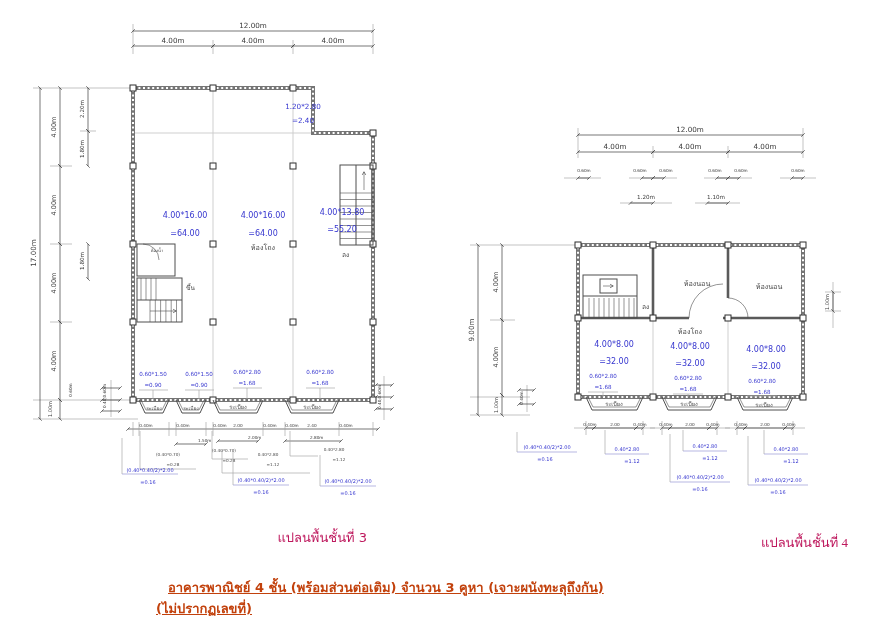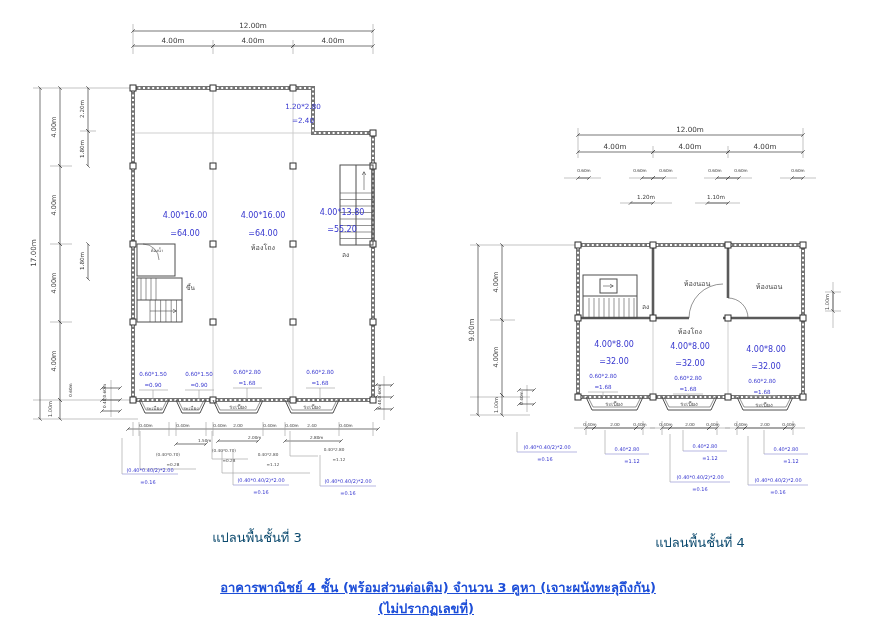--- a/index.html
+++ b/index.html
@@ -23,23 +23,23 @@
   .grid{stroke:#c9c9c9;stroke-width:0.9;fill:none}
   .thin{stroke:#4e4e4e;stroke-width:1;fill:none}
   .thin2{stroke:#4e4e4e;stroke-width:0.6;fill:none}
   .wall{stroke:#757575;stroke-width:4;fill:none}
   .hatch{stroke:#ffffff;stroke-width:2;stroke-dasharray:2 2.6;fill:none}
   .wall2{stroke:#5a5a5a;stroke-width:2.6;fill:none}
   .col{fill:#ffffff;stroke:#2e2e2e;stroke-width:1}
   .ldr{stroke:#ababab;stroke-width:0.7;fill:none}
   .bldr{stroke:#9a9ad6;stroke-width:0.7;fill:none}
   
-  .caption{position:absolute;text-align:center;font-size:13px;color:#0c4a6e;}
-  .title-line{position:absolute;text-align:center;font-size:13px;font-weight:bold;
-              color:#1d4ed8;text-decoration:underline;}
+  .caption{position:absolute;text-align:right;font-size:13px;color:#be185d;}
+  .title-line{position:absolute;text-align:left;font-size:13px;font-weight:bold;
+              color:#c2410c;text-decoration:underline;}
 </style>
 </head>
 <body>
 
 <div id="page">
 <svg width="876" height="631" viewBox="0 0 876 631">
   <defs>
     <marker id="tk" markerWidth="8" markerHeight="8" refX="4" refY="4" orient="auto">
       <path d="M1.5,6.5 L6.5,1.5" stroke="#3c3c3c" stroke-width="1" fill="none"></path>
     </marker>
@@ -483,16 +483,16 @@
     <text class="t5 mid blue" x="700" y="479">(0.40*0.40/2)*2.00</text>
     <text class="t5 mid blue" x="700" y="491">=0.16</text>
     <line class="bldr" x1="748" y1="485" x2="808" y2="485"></line>
         <line class="ldr" x1="748" y1="436" x2="748" y2="485"></line>
     <text class="t5 mid blue" x="778" y="482">(0.40*0.40/2)*2.00</text>
     <text class="t5 mid blue" x="778" y="494">=0.16</text>
   </g>
 </svg>
 
 <div class="caption" style="left:147px;top:527px;width:220px;">แปลนพื้นชั้นที่ 3</div>
-<div class="caption" style="left:590px;top:532px;width:220px;">แปลนพื้นชั้นที่ 4</div>
+<div class="caption" style="left:628px;top:532px;width:220px;font-family:Liberation Serif, serif;">แปลนพื้นชั้นที่ 4</div>
 <div class="title-line" style="left:168px;top:577px;width:540px;">อาคารพาณิชย์ 4 ชั้น (พร้อมส่วนต่อเติม) จำนวน 3 คูหา (เจาะผนังทะลุถึงกัน)</div>
 <div class="title-line" style="left:156px;top:598px;width:540px;">(ไม่ปรากฏเลขที่)</div>
 </div>
 
 </body></html>

